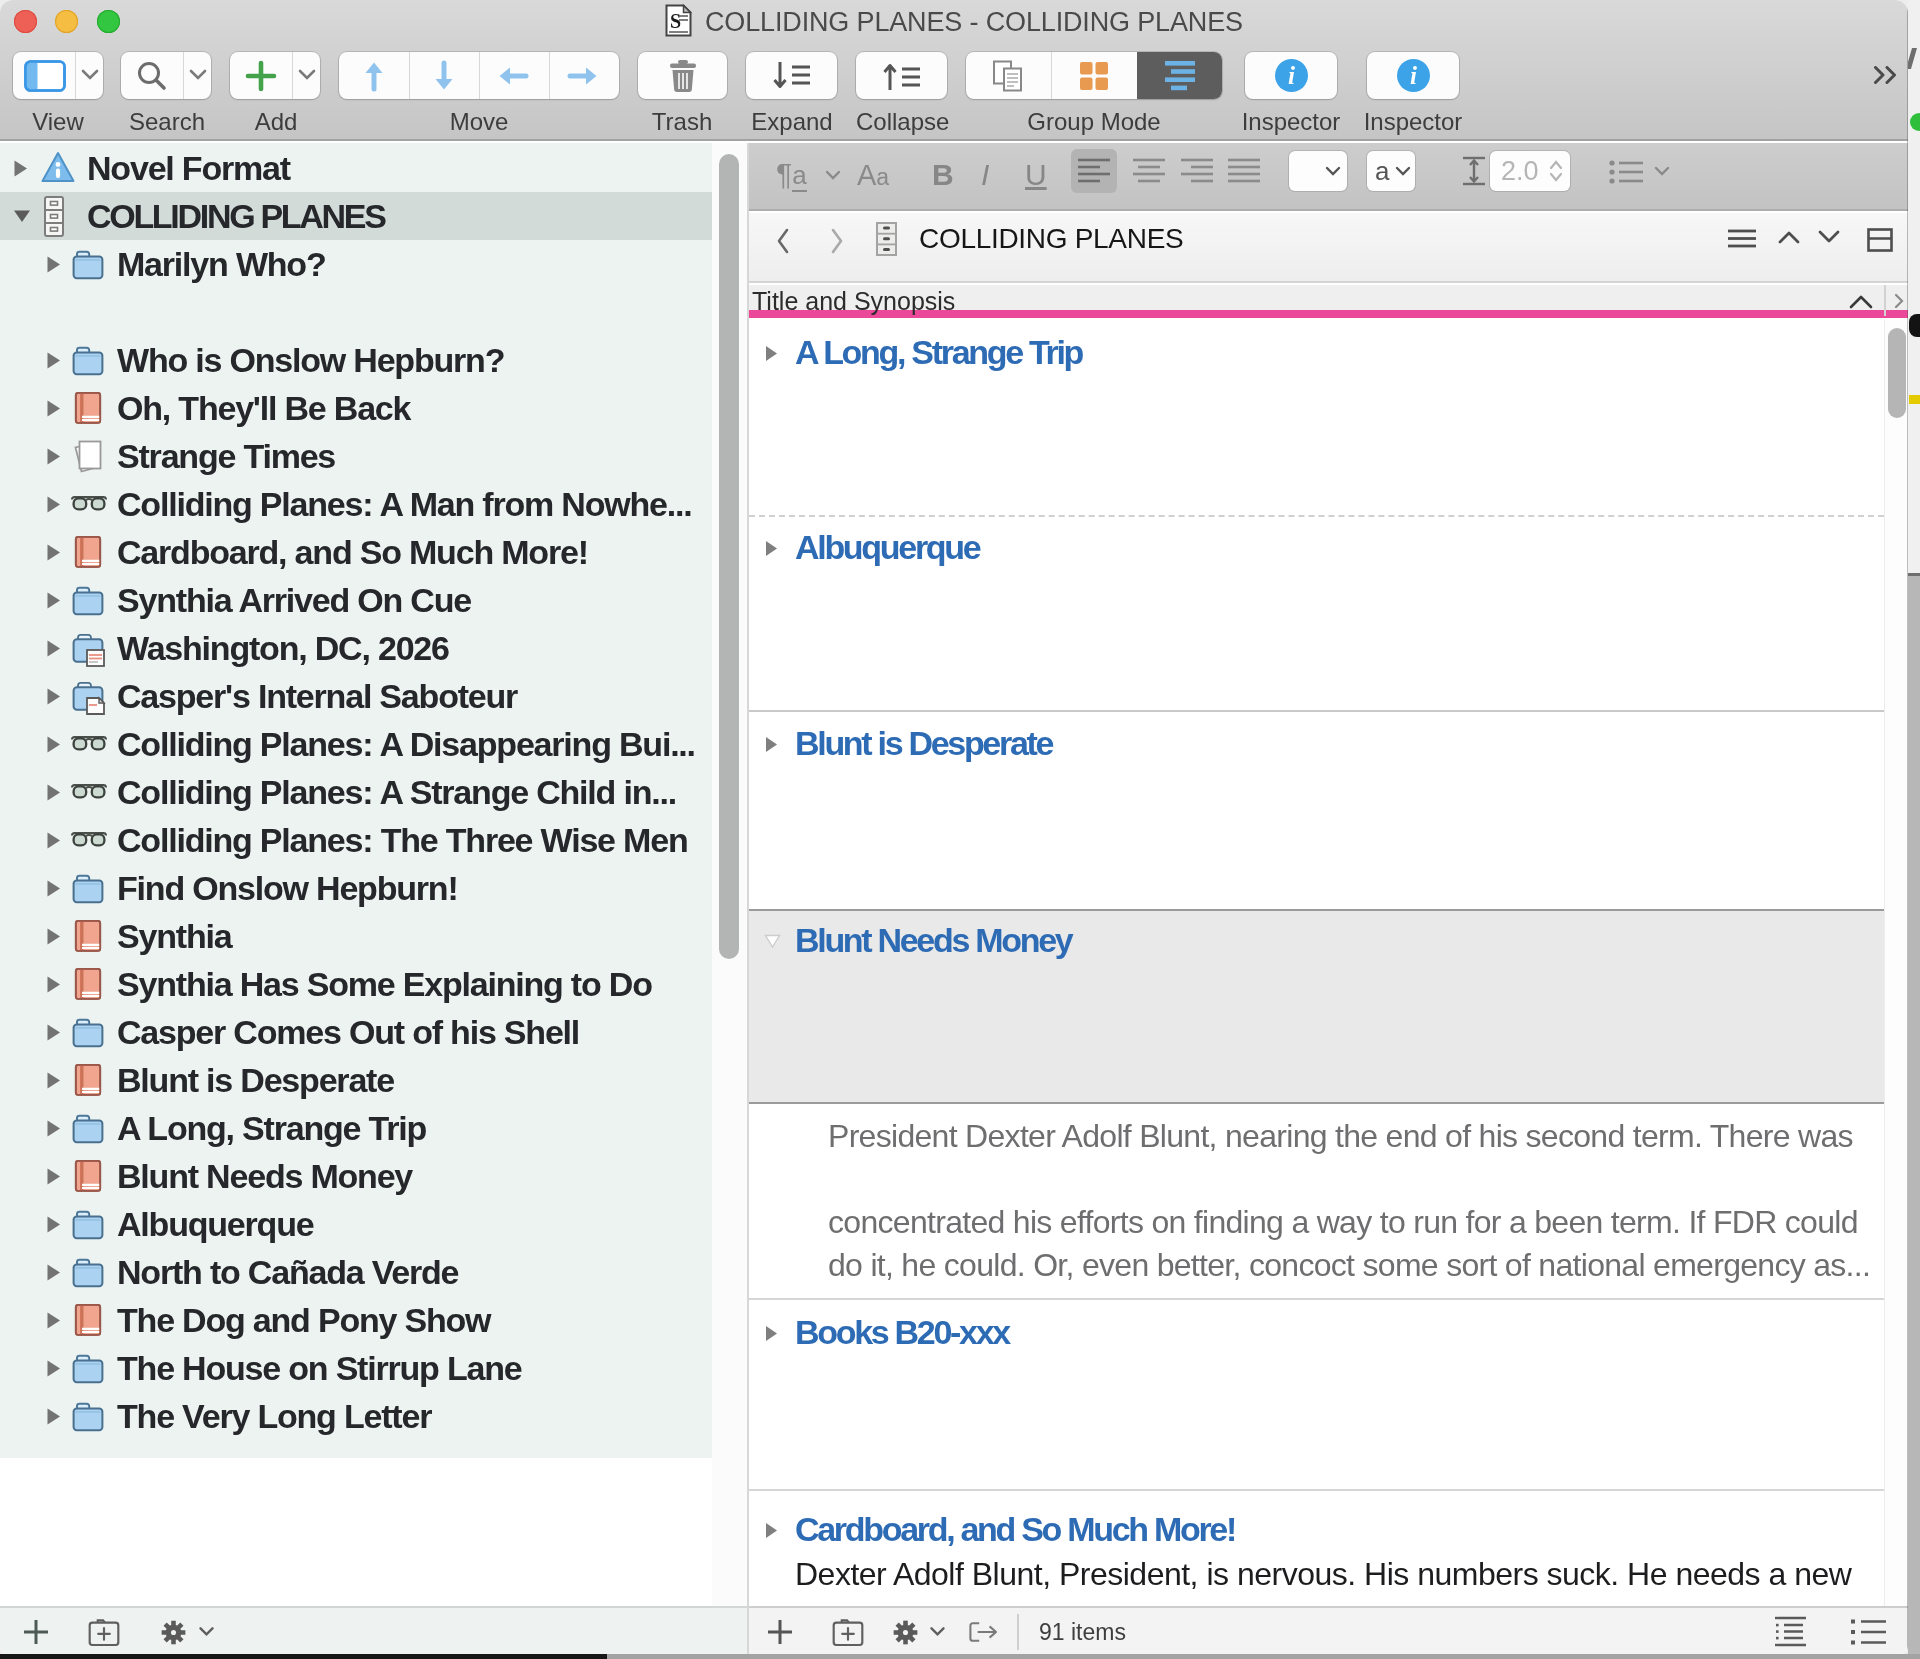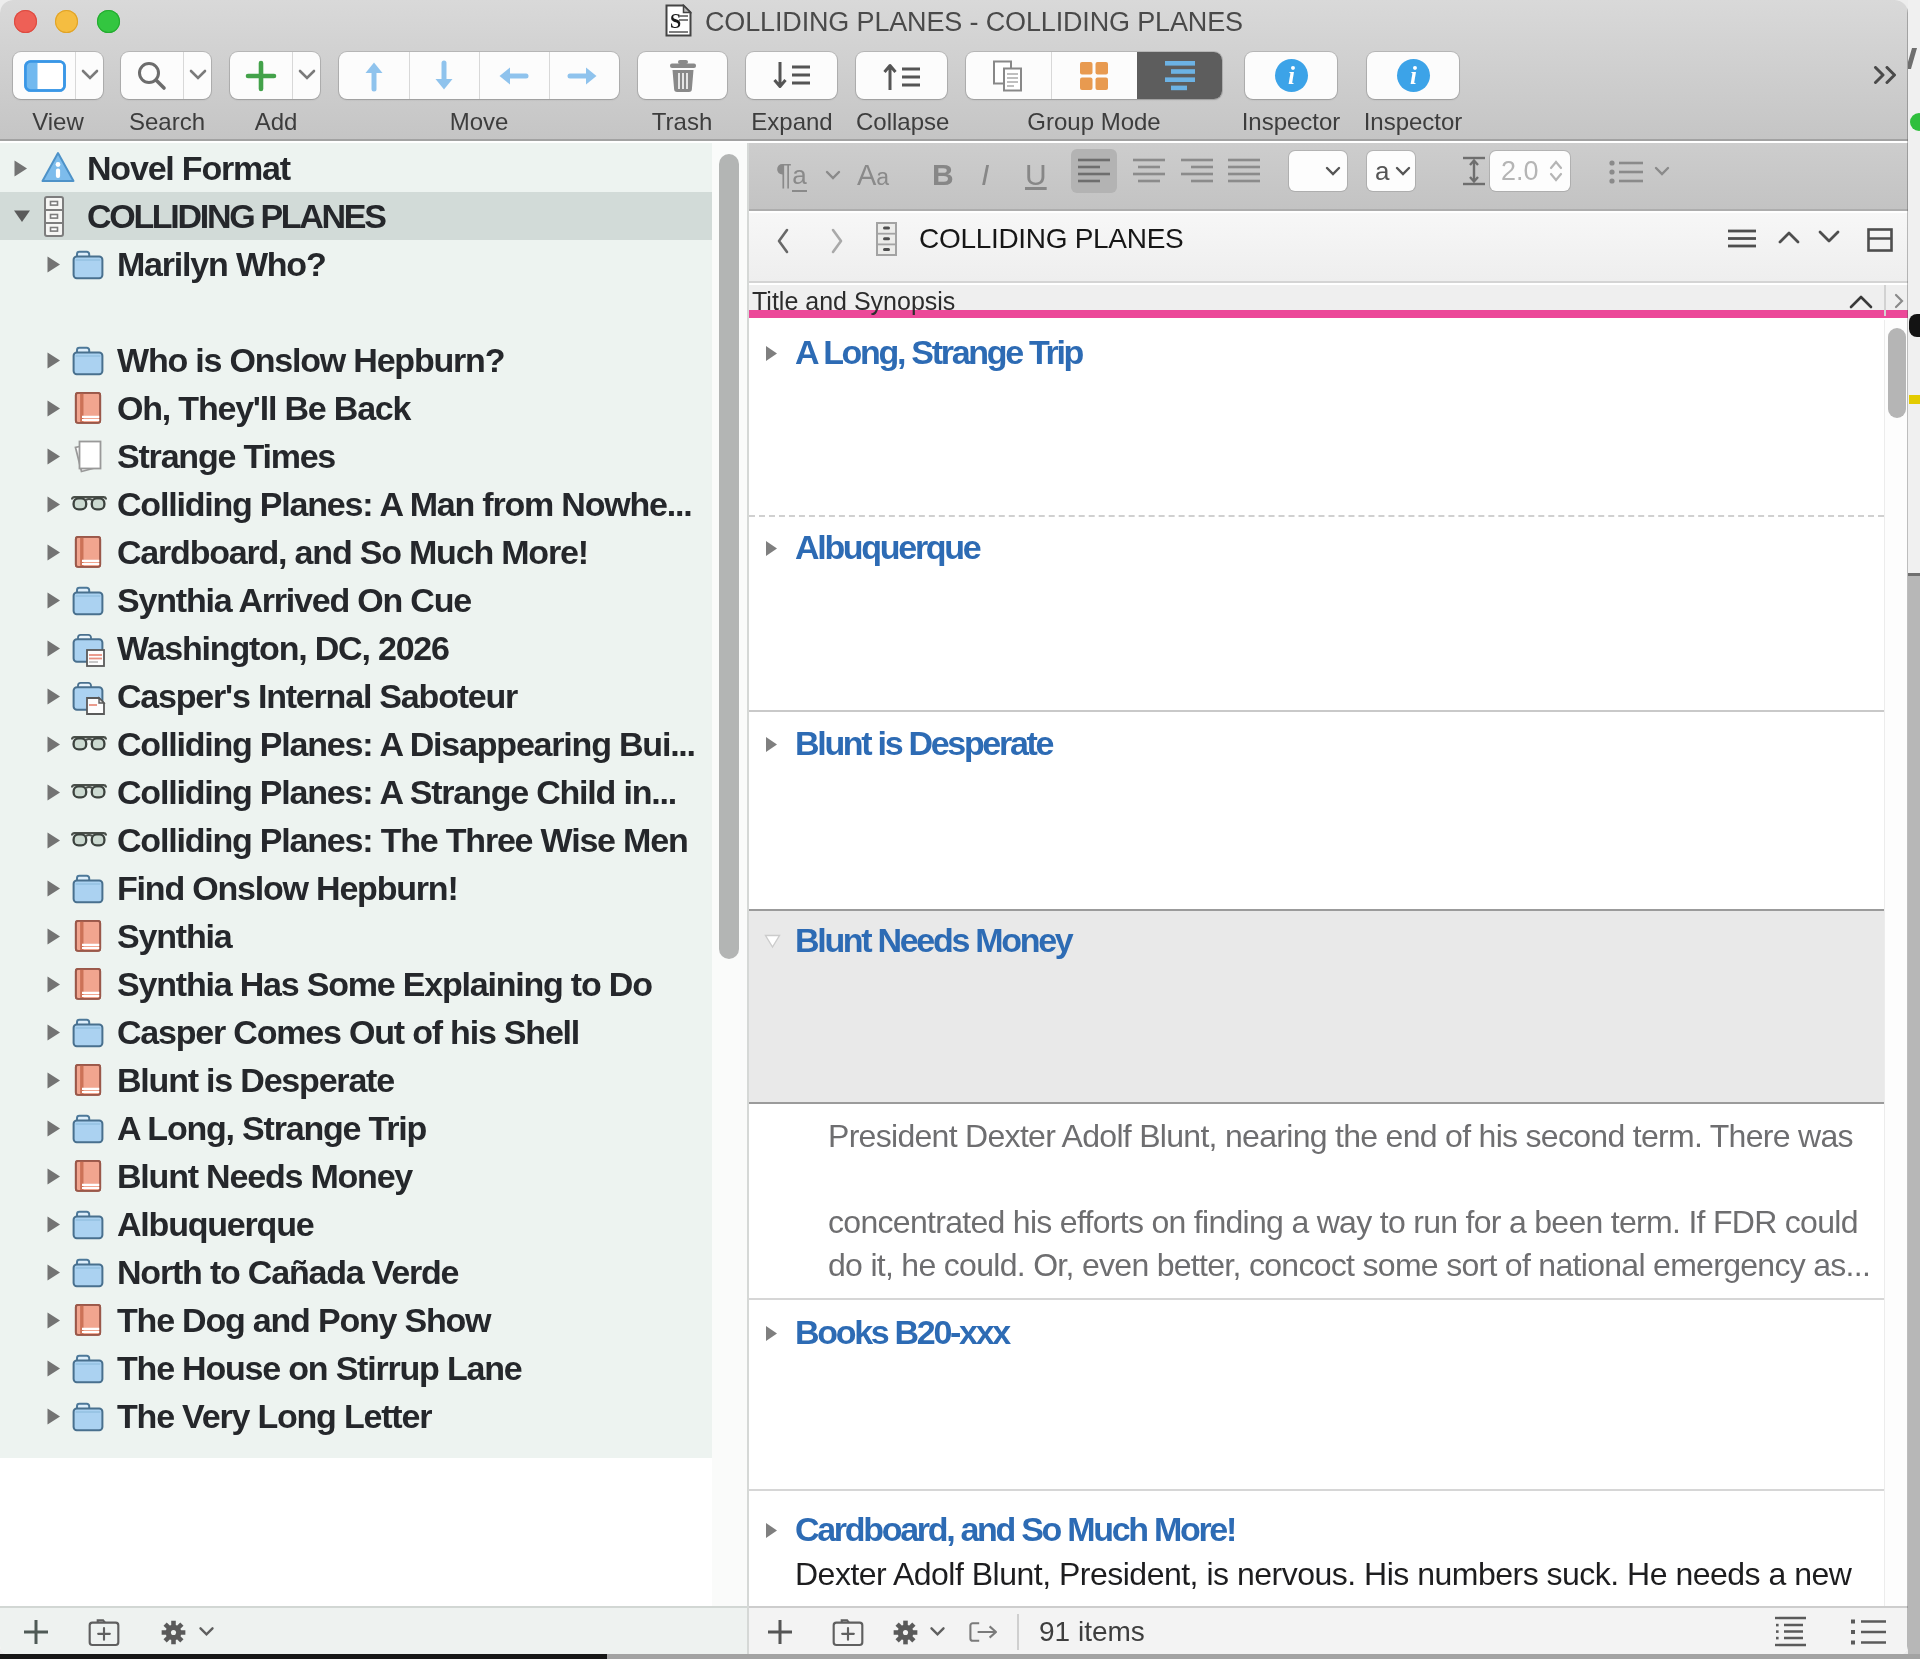--- a/index.html
+++ b/index.html
@@ -791,21 +791,21 @@
         <circle cx="19" cy="17" r="2.8" fill="#f3f3f3"></circle>
       </svg>
 <svg class="abs" style="left:180px;top:18px" width="17" height="12" viewBox="0 0 18 13">
         <path d="M2.5 2.5 l6.5 6.5 l6.5-6.5" fill="none" stroke="#5f5f5f" stroke-width="2.6" stroke-linecap="round"></path>
       </svg>
 <svg class="abs" style="left:219px;top:11px" width="32" height="26" viewBox="0 0 40 30">
         <path d="M14 4 H6 a3 3 0 0 0 -3 3 v16 a3 3 0 0 0 3 3 h8" fill="none" stroke="#7a7a7a" stroke-width="2.6"></path>
         <path d="M12 15 h22 M27 8 l8 7 l-8 7" fill="none" stroke="#7a7a7a" stroke-width="2.6" stroke-linejoin="round"></path>
       </svg>
 <div class="abs" style="left:268px;top:6px;width:2px;height:36px;background:#cfcfcf"></div>
-<div class="abs" style="left:290px;top:10px;font-size:28px;line-height:28px;color:#3e3e3e">91 items</div>
+<div class="abs" style="left:290px;top:10px;font-size:23px;line-height:28px;color:#3e3e3e">91 items</div>
 <svg class="abs" style="left:1026px;top:8px" width="31" height="31" viewBox="0 0 31 31">
         <g stroke="#5a5a5a" stroke-width="2.4">
           <line x1="0" y1="2" x2="31" y2="2"></line>
           <line x1="0" y1="29" x2="31" y2="29"></line>
           <line x1="9" y1="9" x2="28" y2="9"></line>
           <line x1="9" y1="15.5" x2="28" y2="15.5"></line>
           <line x1="9" y1="22" x2="28" y2="22"></line>
         </g>
         <g fill="#5a5a5a">
           <rect x="1" y="7.8" width="2.6" height="2.6"></rect>

